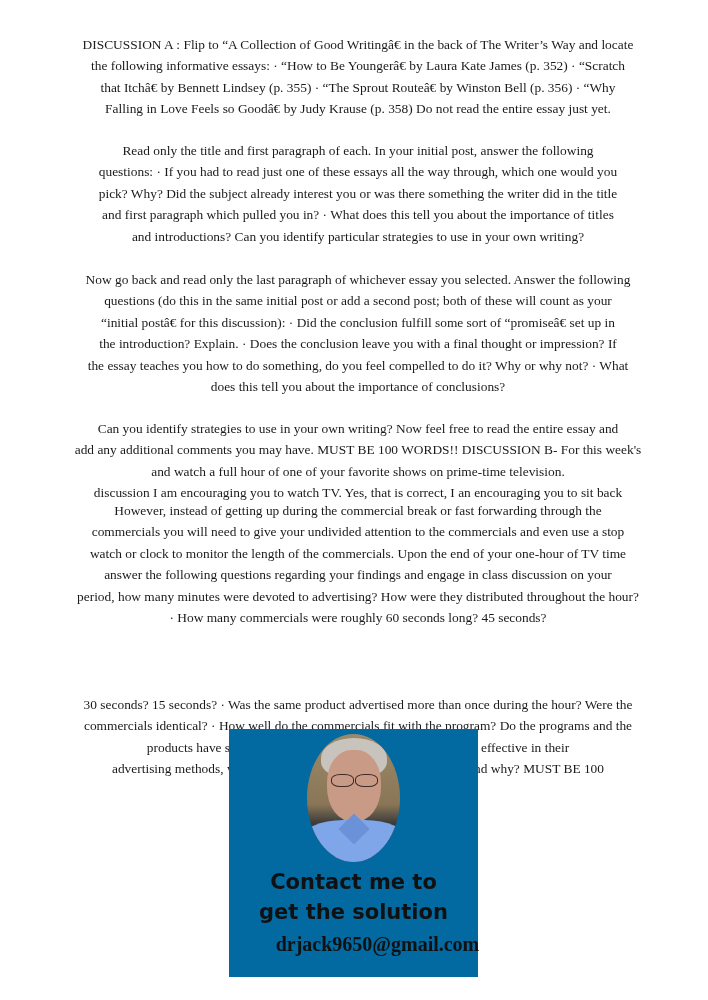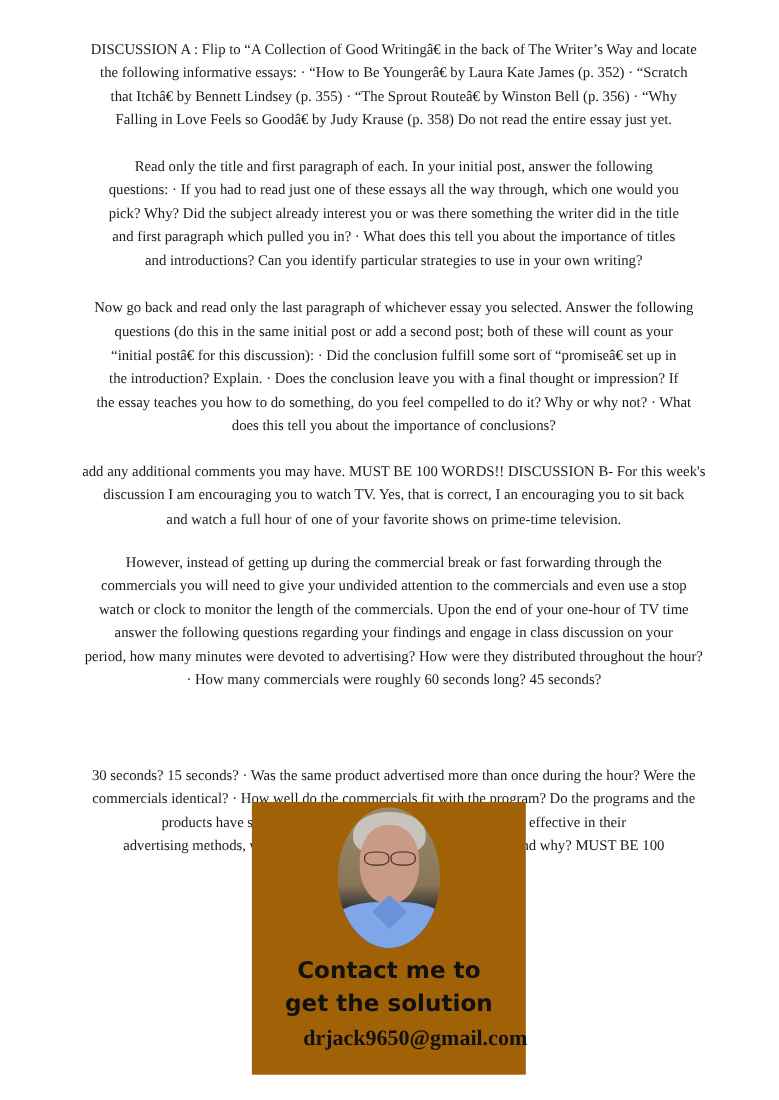--- a/index.html
+++ b/index.html
@@ -6,21 +6,21 @@
     body { width: 708px; height: 1000px; position: relative; overflow: hidden; }
     .page {
       position: absolute; left: 48px; top: 34px; width: 620px;
       font-family: "Liberation Serif", "DejaVu Serif", serif;
       font-size: 13.4px; line-height: 21.4px; color: #1a1a1a;
     }
     .para { margin: 0; position: absolute; left: 0; width: 620px; white-space: nowrap; text-align: center; }
     .para .ln { display: block; }
     .ad {
       position: absolute; left: 229px; top: 729px; width: 249px; height: 248px;
-      background: #a16207;
+      background: #0369a1;
     }
     .portrait {
       position: absolute; left: 78px; top: 5px; width: 93px; height: 128px;
       border-radius: 50%; overflow: hidden;
       background: linear-gradient(180deg, #9a8a6a 0%, #8a7656 55%, #3a3a3a 70%, #2e2e2e 100%);
     }
     .portrait .hair {
       position: absolute; left: 14px; top: 4px; width: 66px; height: 40px;
       border-radius: 50% 50% 40% 40%; background: #c8c4bd;
     }
@@ -73,23 +73,24 @@
   </p>
   <p class="para" style="top:235px">
     <span class="ln">Now go back and read only the last paragraph of whichever essay you selected. Answer the following</span>
     <span class="ln">questions (do this in the same initial post or add a second post; both of these will count as your</span>
     <span class="ln">“initial postâ€ for this discussion): · Did the conclusion fulfill some sort of “promiseâ€ set up in</span>
     <span class="ln">the introduction? Explain. · Does the conclusion leave you with a final thought or impression? If</span>
     <span class="ln">the essay teaches you how to do something, do you feel compelled to do it? Why or why not? · What</span>
     <span class="ln">does this tell you about the importance of conclusions?</span>
   </p>
   <p class="para" style="top:384px">
+    <span class="ln">Can you identify strategies to use in your own writing? Now feel free to read the entire essay and</span>
     <span class="ln">add any additional comments you may have. MUST BE 100 WORDS!! DISCUSSION B- For this week's</span>
+    <span class="ln">and watch a full hour of one of your favorite shows on prime-time television.</span>
     <span class="ln">discussion I am encouraging you to watch TV. Yes, that is correct, I an encouraging you to sit back</span>
-    <span class="ln">and watch a full hour of one of your favorite shows on prime-time television.</span>
   </p>
   <p class="para" style="top:466px">
     <span class="ln">However, instead of getting up during the commercial break or fast forwarding through the</span>
     <span class="ln">commercials you will need to give your undivided attention to the commercials and even use a stop</span>
     <span class="ln">watch or clock to monitor the length of the commercials. Upon the end of your one-hour of TV time</span>
     <span class="ln">answer the following questions regarding your findings and engage in class discussion on your</span>
     <span class="ln">period, how many minutes were devoted to advertising? How were they distributed throughout the hour?</span>
     <span class="ln">· How many commercials were roughly 60 seconds long? 45 seconds?</span>
   </p>
   <p class="para" style="top:660px">

